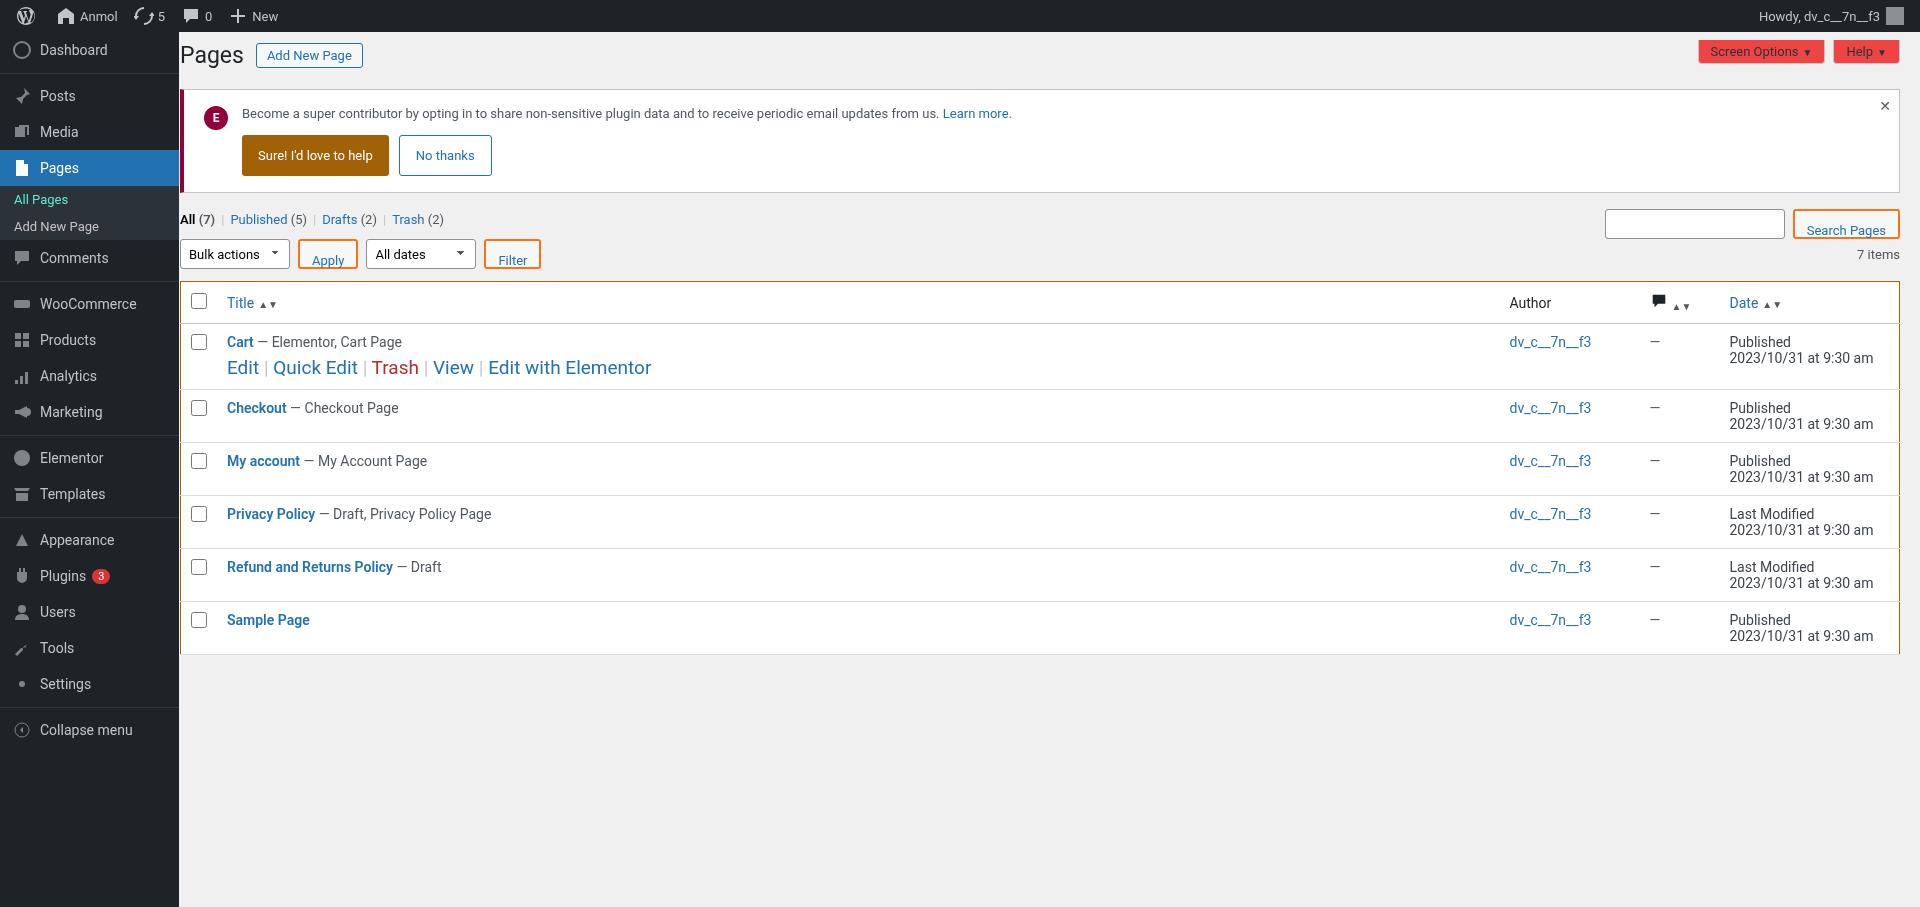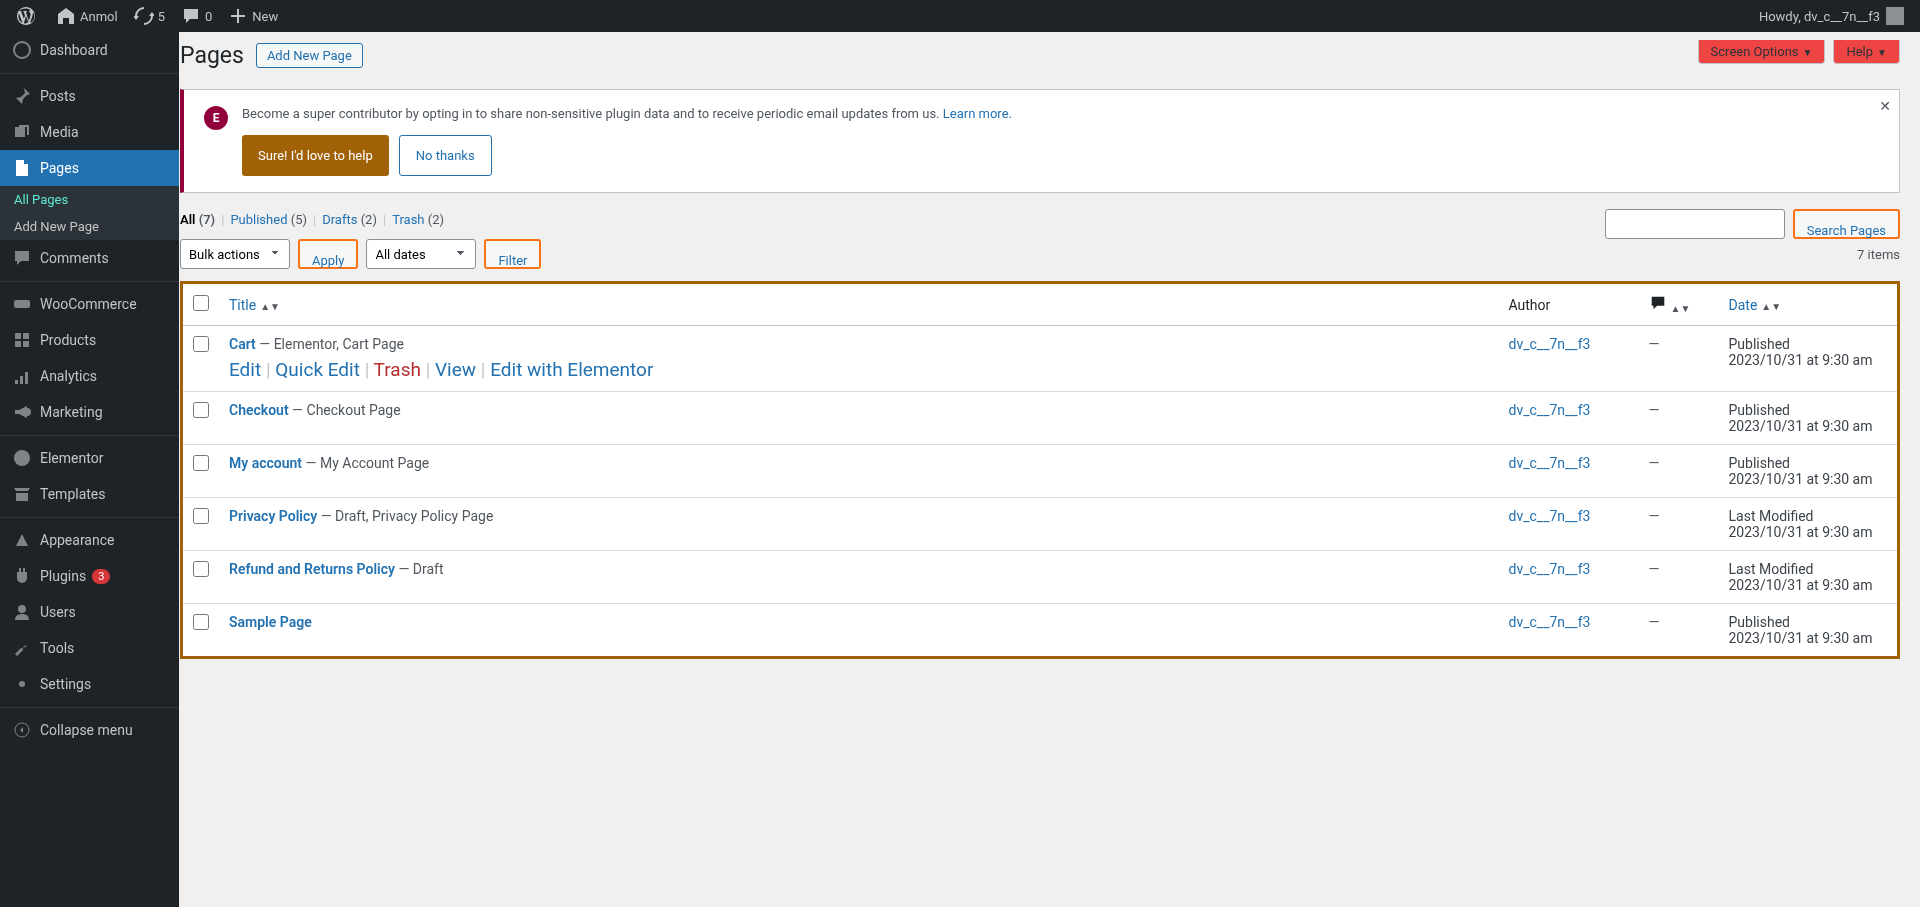--- a/index.html
+++ b/index.html
@@ -55,21 +55,21 @@
 .subsubsub .sep { color: #c3c4c7; margin: 0 2px; }
 
 .tablenav { display: flex; align-items: center; gap: 8px; margin-bottom: 12px; }
 .tablenav select { border: 1px solid #8c8f94; border-radius: 3px; padding: 4px 28px 4px 8px; font-size: 13px; background: #fff; appearance: none; background-image: linear-gradient(45deg, transparent 50%, #50575e 50%), linear-gradient(135deg, #50575e 50%, transparent 50%); background-position: calc(100% - 14px) 11px, calc(100% - 10px) 11px; background-size: 4px 4px; background-repeat: no-repeat; height: 30px; min-width: 110px; }
 .action-btn { border: 2px solid #f97316; color: #2271b1; background: #f6f7f7; padding: 12px 12px; font-size: 13px; border-radius: 3px; cursor: pointer; height: 30px; }
 .search-box { margin-left: auto; display: flex; gap: 8px; }
 .search-box input { border: 1px solid #8c8f94; border-radius: 3px; padding: 4px 8px; width: 180px; height: 30px; }
 .item-count { margin-left: auto; font-size: 13px; color: #50575e; }
 
 
-.wp-table { width: 100%; border-collapse: collapse; background: #fff; border: 3px solid #a16207; }
+.wp-table { width: 100%; border-collapse: collapse; background: #fff; border: 1px solid #a16207; }
 .wp-table th { text-align: left; padding: 10px; font-weight: 400; color: #2271b1; border-bottom: 1px solid #c3c4c7; font-size: 14px; }
 .wp-table th.static { color: #1d2327; }
 .wp-table th .sort { color: #50575e; font-size: 10px; margin-left: 4px; }
 .wp-table td { padding: 10px; border-bottom: 1px solid #dcdcde; font-size: 14px; vertical-align: top; }
 .check-col { width: 30px; text-align: center; }
 .check-col input { width: 16px; height: 16px; border: 1px solid #8c8f94; border-radius: 3px; }
 .title-cell a.row-title { color: #2271b1; font-weight: 600; cursor: pointer; }
 .title-cell .suffix { color: #50575e; }
 .row-actions { margin-top: 6px; font-size: 19px; visibility: visible; }
 .row-actions a { color: #2271b1; cursor: pointer; }

